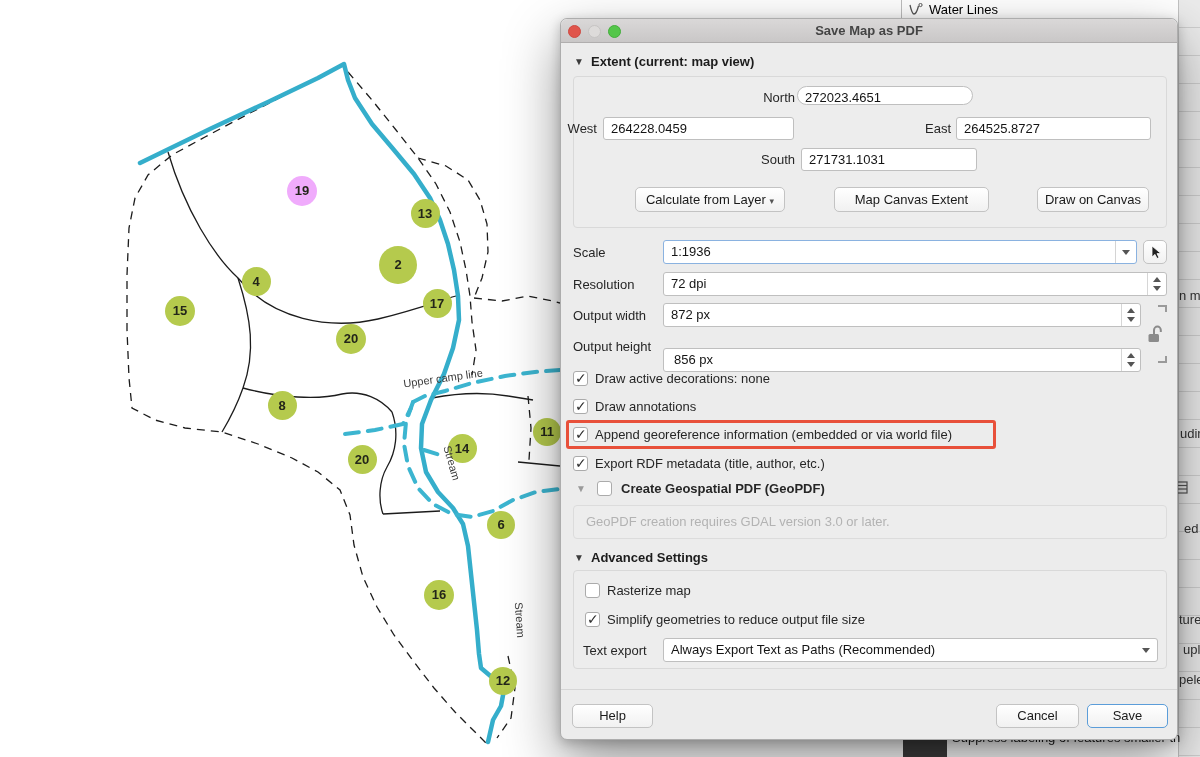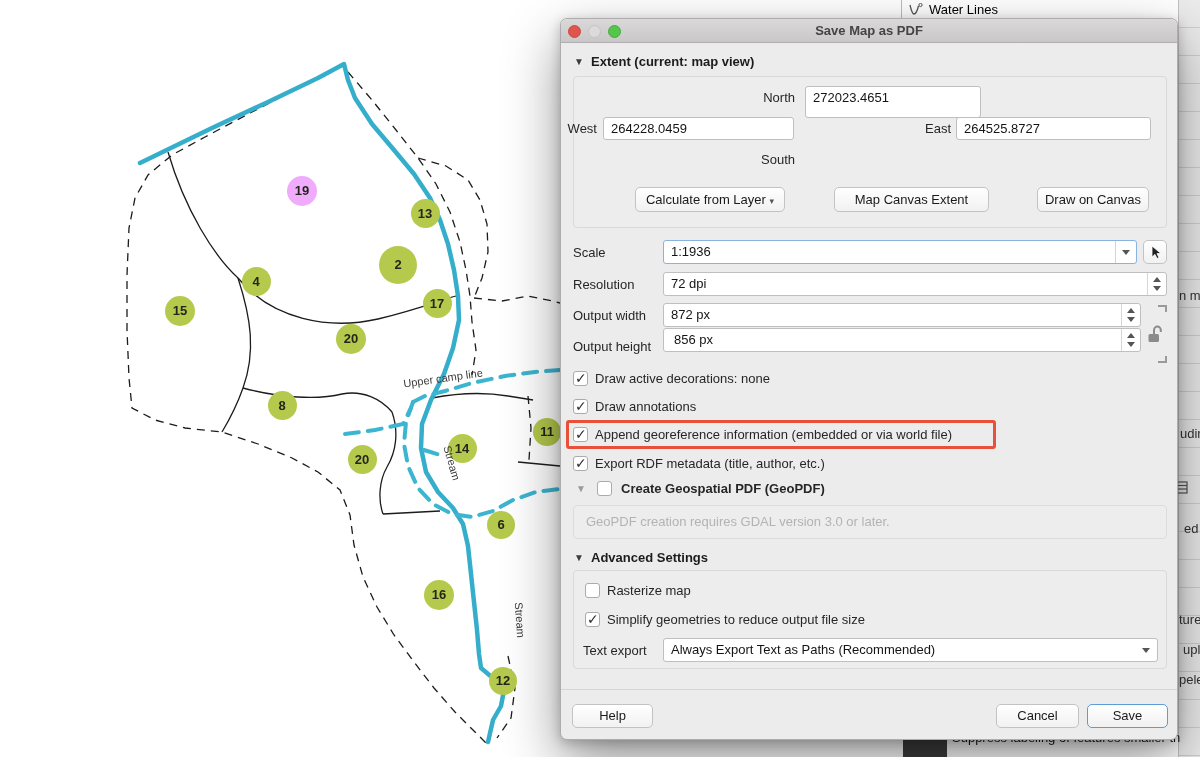--- a/index.html
+++ b/index.html
@@ -169,28 +169,29 @@
     <span class="light" id="light-min"></span>
     <span class="light" id="light-zoom"></span>
     <div id="dialog-title">Save Map as PDF</div>
   </div>
 
   <span class="tri" style="left:13px; top:37px;">▼</span>
   <div class="section-header" style="left:30px; top:35px;">Extent (current: map view)</div>
   <div class="groupbox" style="left:12px; top:57px; width:594px; height:152px;"></div>
 
   <div class="lbl" style="left:0; top:71px; width:234px; text-align:right;">North</div>
-  <div class="field" style="left:244px; top:67px; width:176px; height:32px; line-height:21px;">272023.4651</div>
+  <div class="field" style="left:236px; top:67px; width:176px; height:19px; line-height:21px;border-radius:11px;">272023.4651</div>
 
   <div class="lbl" style="left:0; top:102px; width:36px; text-align:right;">West</div>
   <div class="field" style="left:42px; top:98px; width:191px; height:23px; line-height:21px;">264228.0459</div>
   <div class="lbl" style="left:300px; top:102px; width:90px; text-align:right;">East</div>
   <div class="field" style="left:395px; top:98px; width:195px; height:23px; line-height:21px;">264525.8727</div>
 
   <div class="lbl" style="left:0; top:133px; width:234px; text-align:right;">South</div>
+  <div class="field" style="left:240px; top:129px; width:176px; height:23px; line-height:21px;">271731.1031</div>
 
   <div class="btn" style="left:74px; top:168px; width:150px; height:25px; line-height:23px;">
     <span>Calculate from Layer</span>
     <span style="font-size:9px; color:#555;">▾</span>
   </div>
   <div class="btn" style="left:273px; top:168px; width:155px; height:25px; line-height:23px;">Map Canvas Extent</div>
   <div class="btn" style="left:476px; top:168px; width:112px; height:25px; line-height:23px;">Draw on Canvas</div>
 
   <div class="lbl" style="left:12px; top:226px;">Scale</div>
   <div class="field" style="left:102px; top:221px; width:474px; height:24px; line-height:22px; border-color:#8ab2e0;">
@@ -209,21 +210,21 @@
     <span class="spin"></span>
   </div>
 
   <div class="lbl" style="left:12px; top:289px;">Output width</div>
   <div class="field" style="left:102px; top:284px; width:478px; height:24px; line-height:22px;">
     <span>872 px</span>
     <span class="spin"></span>
   </div>
 
   <div class="lbl" style="left:12px; top:320px;">Output height</div>
-  <div class="field" style="left:102px; top:309px; width:478px; height:24px; line-height:22px;padding-left:10px;">
+  <div class="field" style="left:102px; top:329px; width:478px; height:24px; line-height:22px;padding-left:10px;">
     <span>856 px</span>
     <span class="spin"></span>
   </div>
 
   <div id="link-assembly">
     <span class="bracket-top"></span>
     <svg width="17" height="19" viewBox="0 0 17 19" style="position:absolute; left:0; top:19px;">
       <path d="M7,10 V6 a3.4,3.4 0 0 1 6.8,0 V8" fill="none" stroke="#8b8b8b" stroke-width="2"></path>
       <rect x="1.5" y="10" width="10.5" height="8" rx="1.5" fill="#8b8b8b"></rect>
     </svg>

